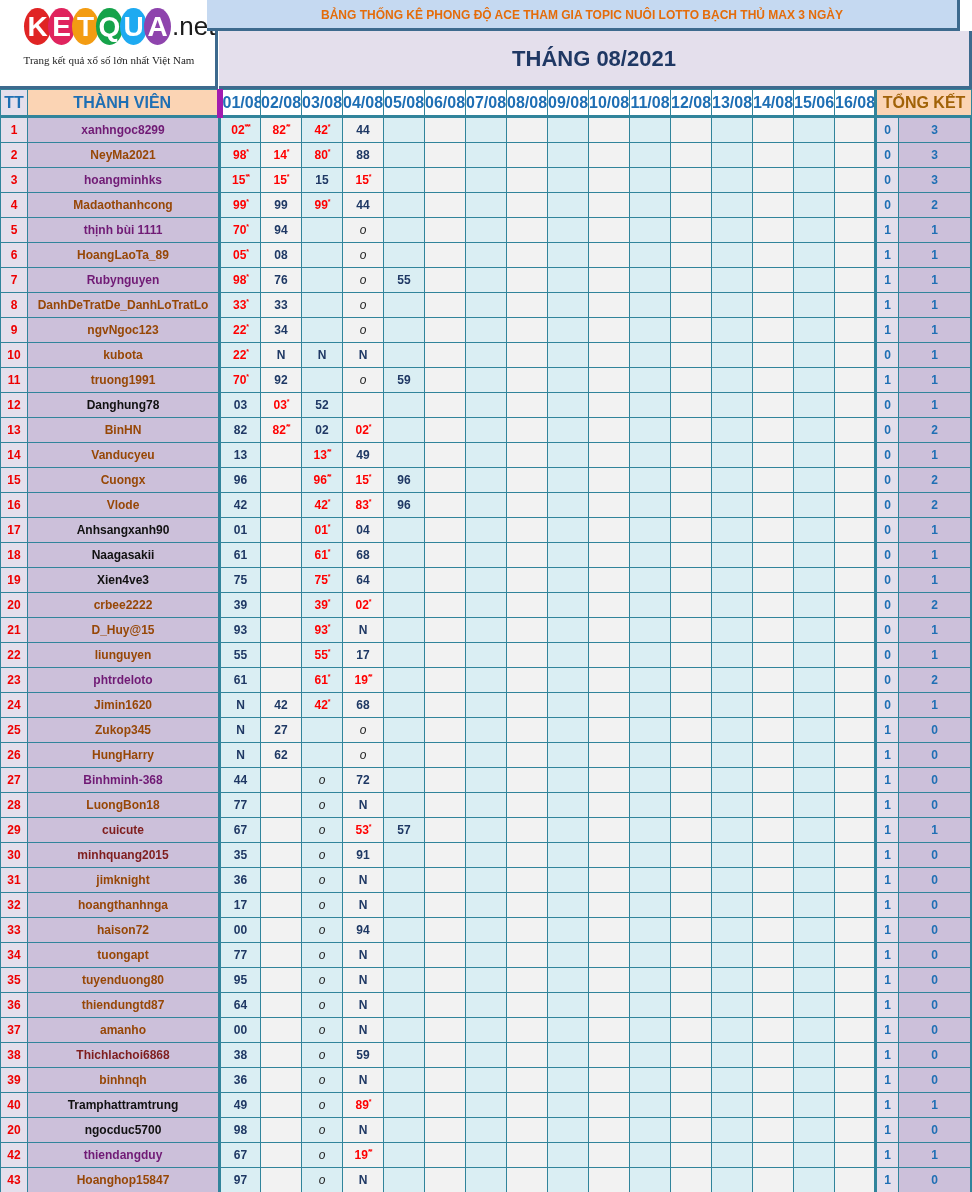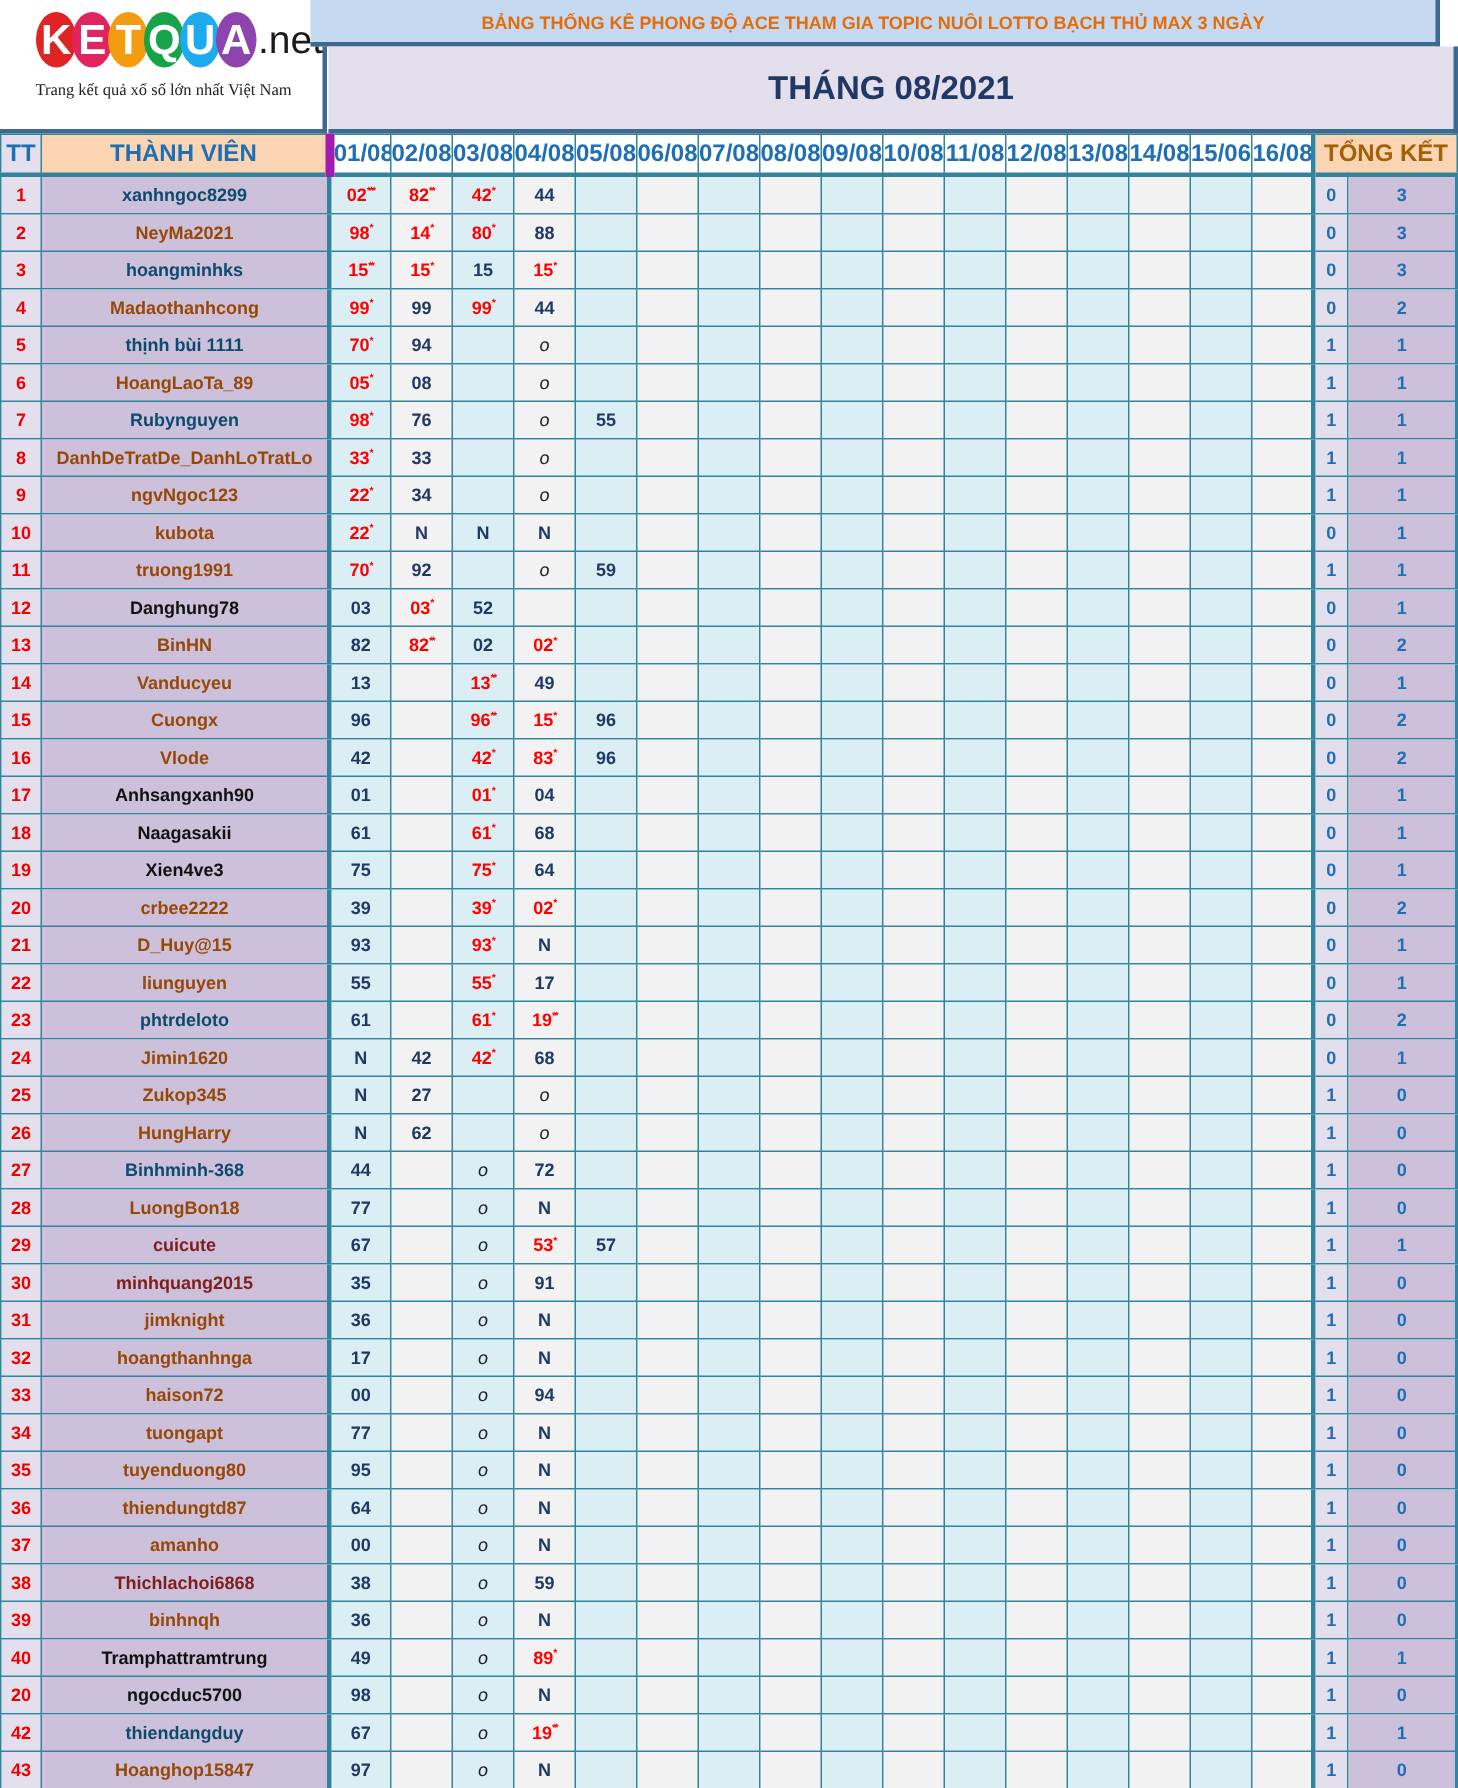--- a/index.html
+++ b/index.html
@@ -34,21 +34,21 @@
   td.name { background: #ccc0da; border-right: 3px solid #31849b; font-size: 12px; }
   td.d-odd { background: #daeef3; }
   td.d-even { background: #f2f2f2; }
   td.s1 { background: #e4dfec; color: #1f6fb4; border-left: 3px solid #31849b; }
   td.s2 { background: #ccc0da; color: #1f6fb4; border-right: 3px solid #31849b; }
   tbody tr:last-child td { border-bottom: 3px solid #31849b; }
   .v { color: #1f3864; }
   .v.hit { color: #ff0000; }
   .v.o { font-style: italic; font-weight: normal; color: #222; }
   .star { color: #ff0000; font-size: 7px; vertical-align: super; letter-spacing: -1px; }
-  .c-cyan { color: #0c4a6e; }
+  .c-cyan { color: #701a75; }
   .c-brown { color: #974706; }
   .c-black { color: #111111; margin-top: 20px; }
   .c-orange { color: #7f1d1d; }
 </style>
 </head>
 <body>
 
 <div class="logo-box">
   <div class="logo-row" id="logo-row">
       <span class="ball" style="background: rgb(224, 36, 36);">K</span>

